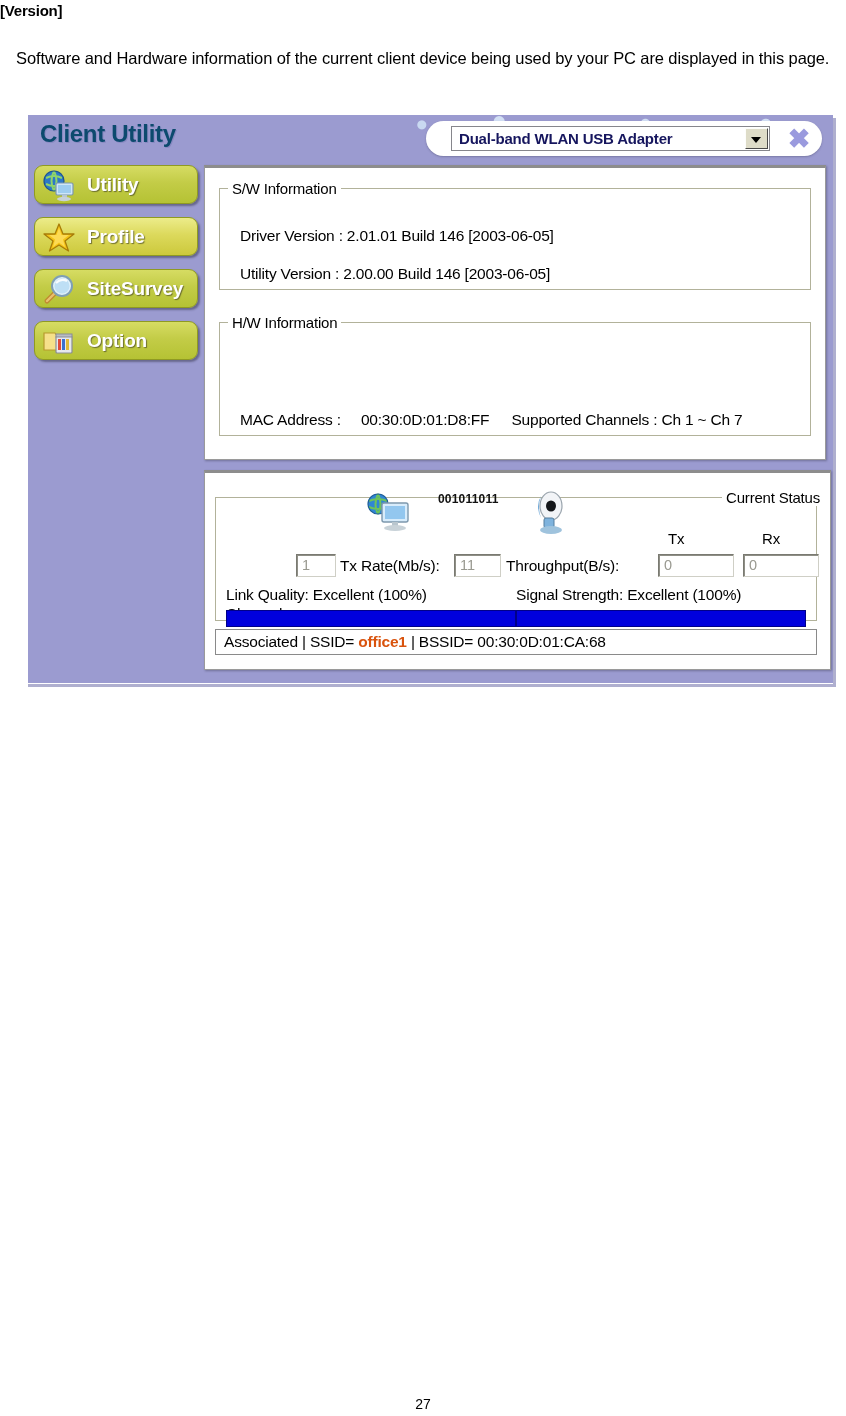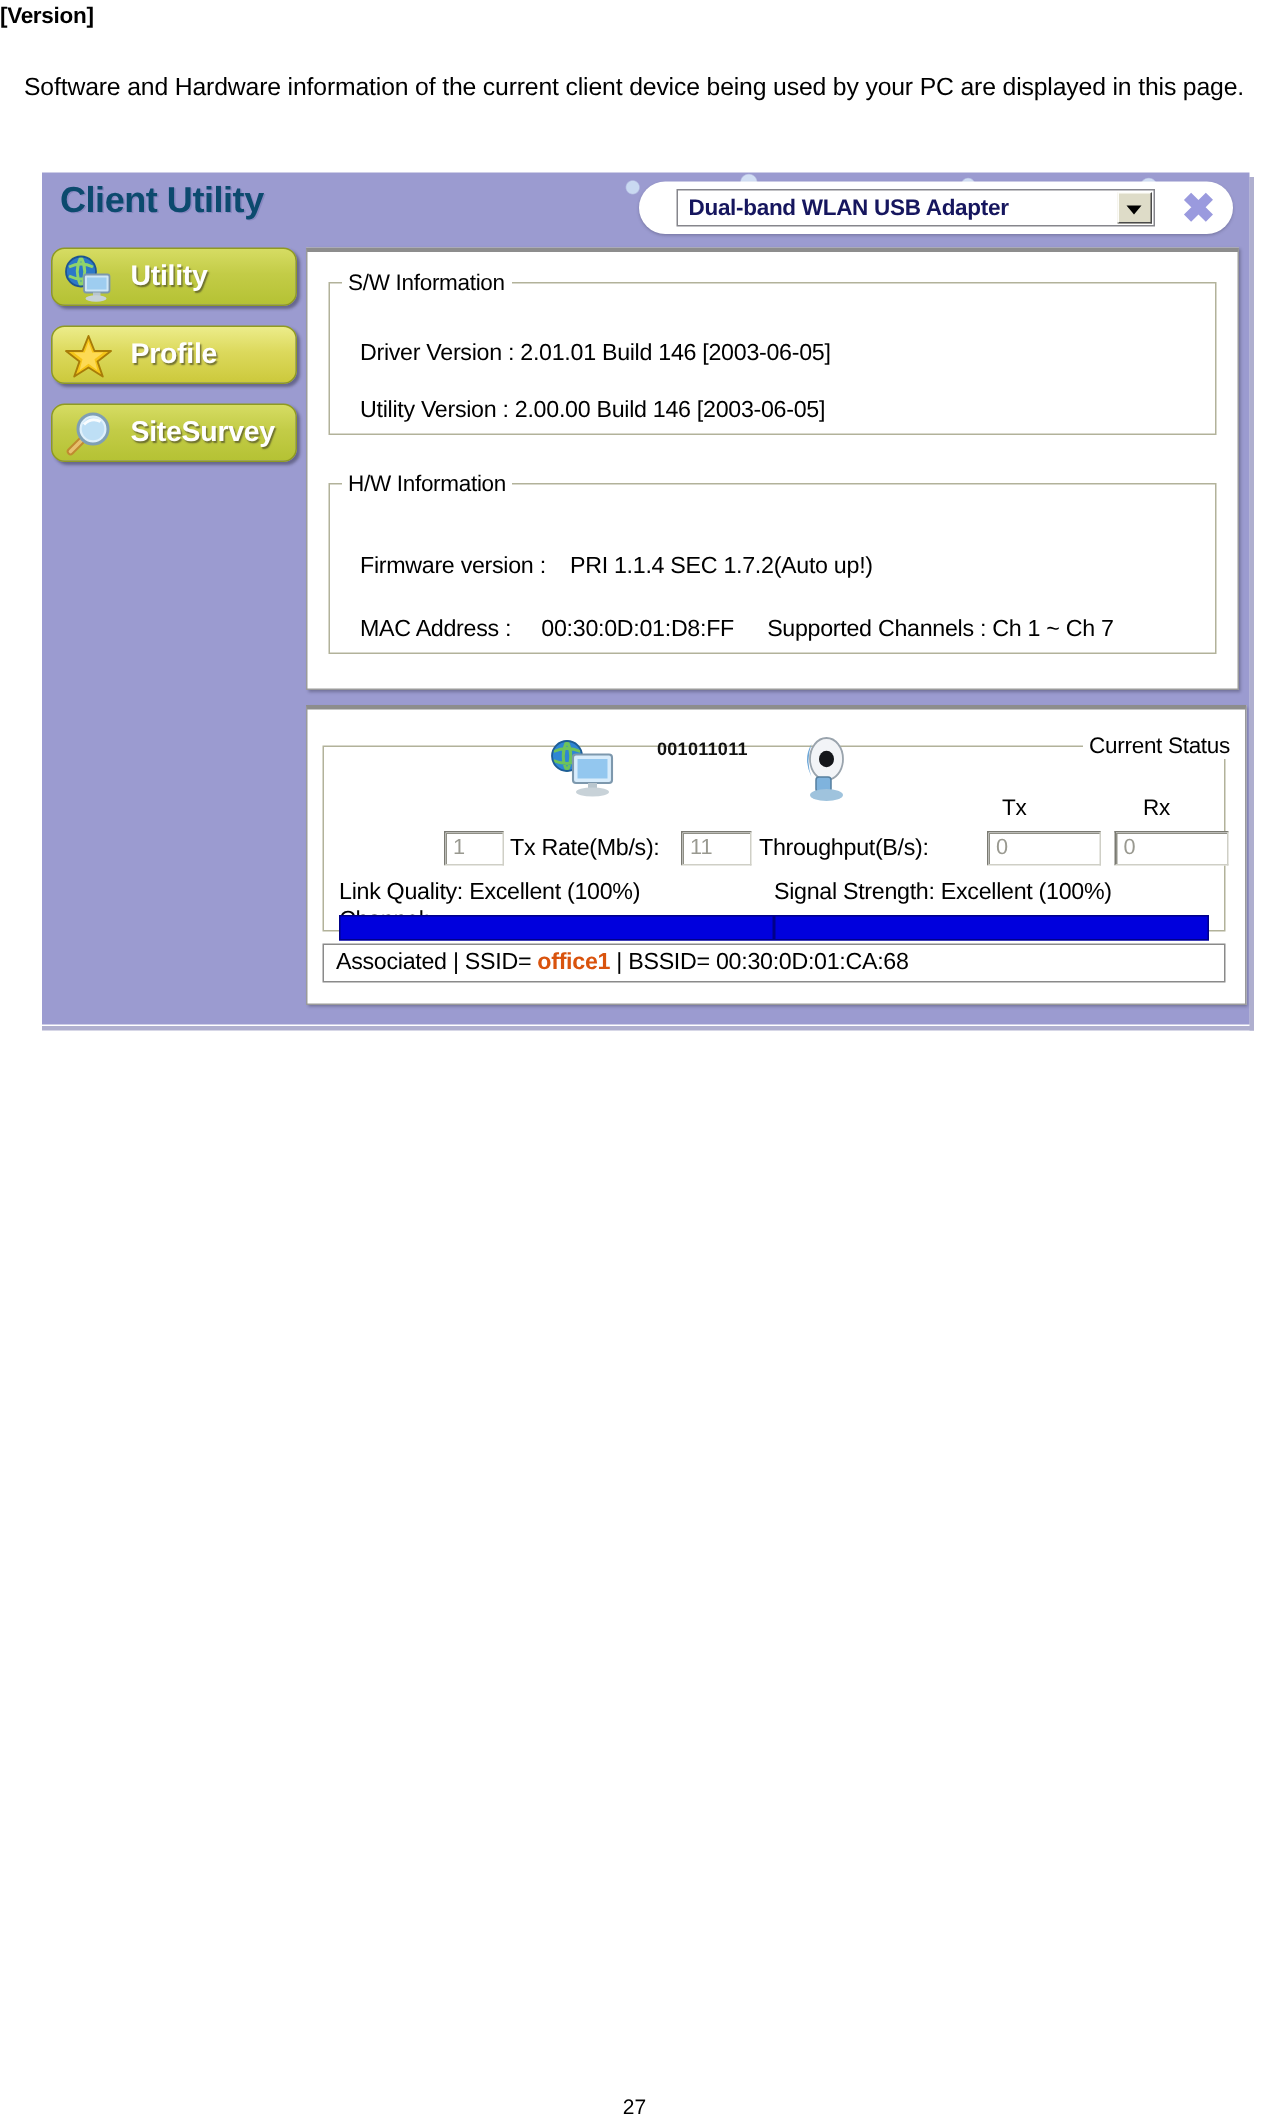--- a/index.html
+++ b/index.html
@@ -425,43 +425,52 @@
           <line x1="5" y1="28" x2="14" y2="19" stroke="#c08a30" stroke-width="5" stroke-linecap="round"></line>
           <line x1="5" y1="28" x2="14" y2="19" stroke="#e8c070" stroke-width="2.4" stroke-linecap="round"></line>
           <circle cx="20" cy="13" r="10" fill="#dff0fb" stroke="#7f9fb5" stroke-width="2"></circle>
           <circle cx="20" cy="13" r="7.5" fill="#b9dcf3" opacity=".85"></circle>
           <path d="M14 10 q5 -5 11 -2" stroke="#ffffff" stroke-width="2" fill="none" opacity=".9"></path>
         </svg>
       </span>
       <span class="nav-label">SiteSurvey</span>
     </div>
 
+    <div class="nav-btn">
+      <span class="nav-icon">
+        <svg width="34" height="33" viewBox="0 0 34 33">
+          <path d="M2 8 h11 l2 3 h7 v14 h-20 z" fill="#f6e08a" stroke="#b79a2d" stroke-width="1.2"></path>
+          <rect x="14" y="11" width="16" height="17" rx="1" fill="#e6e8ee" stroke="#8a8d96" stroke-width="1.2"></rect>
+          <rect x="16" y="14" width="3" height="11" fill="#e04a3a"></rect>
+          <rect x="20" y="14" width="3" height="11" fill="#3a6ed0"></rect>
+          <rect x="24" y="14" width="3" height="11" fill="#e0b83a"></rect>
+          <rect x="14" y="9" width="16" height="3" fill="#b9bcc4" stroke="#8a8d96" stroke-width="1"></rect>
+        </svg>
+      </span>
+      <span class="nav-label">Option</span>
+    </div>
 
   </div>
 
   <div class="panel panel-top">
 
     <fieldset class="group grp-sw">
       <legend>S/W Information</legend>
       <div class="row sw-r1">
         <span>Driver Version :</span>
         <span class="sw-val">2.01.01 Build 146 [2003-06-05]</span>
       </div>
       <div class="row sw-r2">
         <span>Utility Version :</span>
         <span class="sw-val">2.00.00 Build 146 [2003-06-05]</span>
       </div>
     </fieldset>
 
     <fieldset class="group grp-hw">
       <legend>H/W Information</legend>
-      <div class="row hw-r1">
-        <span>Firmware version :</span>
-        <span class="hw-val">PRI 1.1.4 SEC 1.7.2(Auto up!)</span>
-      </div>
       <div class="row hw-r2">
         <span>MAC Address :</span>
         <span class="hw-val2">00:30:0D:01:D8:FF</span>
         <span class="hw-extra">Supported Channels :</span>
         <span>Ch 1 ~ Ch 7</span>
       </div>
     </fieldset>
   </div>
 
   <div class="panel panel-bottom">

